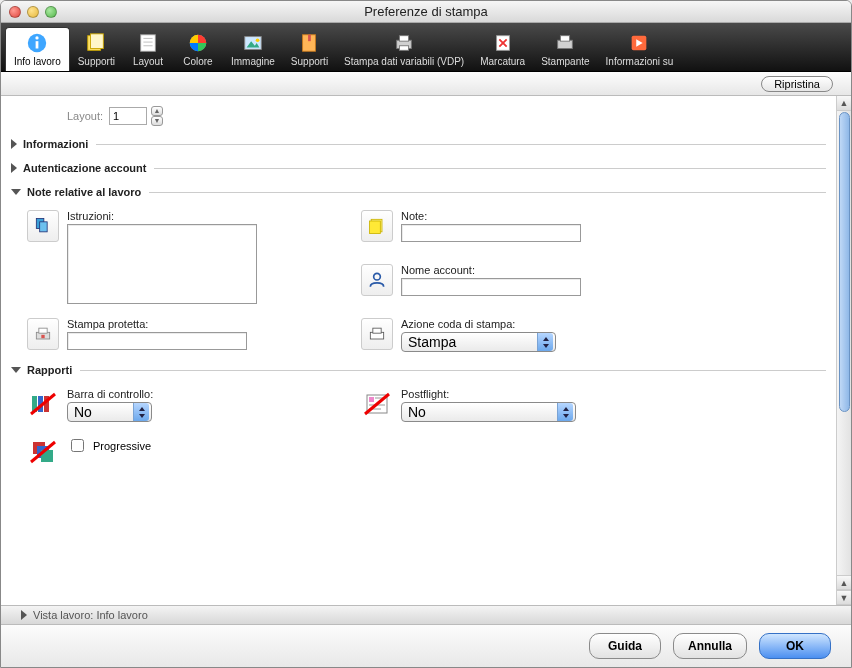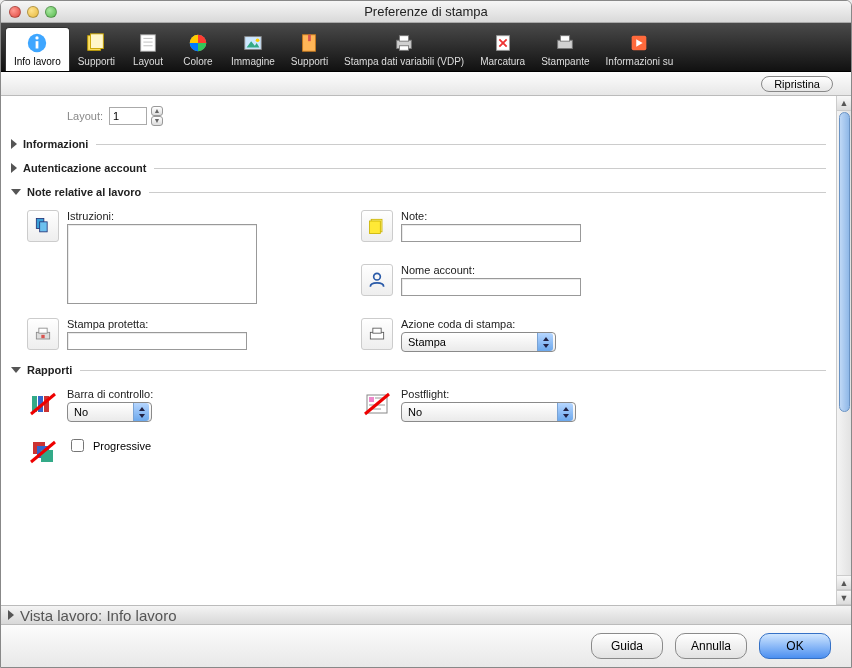--- a/index.html
+++ b/index.html
@@ -235,21 +235,21 @@
     resize: none;
   }
   .aqua-select {
     display: inline-flex;
     align-items: center;
     justify-content: space-between;
     border: 1px solid #8a8a8a;
     border-radius: 4px;
     background: linear-gradient(#fff,#eaeaea);
     height: 20px;
-    font-size: 11px;
+    font-size: 14px;
     padding: 0 2px 0 6px;
   }
   .aqua-select .cap {
     width: 16px;
     height: 18px;
     background: linear-gradient(#b6d6ff,#6ca8ec);
     border-left: 1px solid #7aa3d4;
     border-radius: 0 3px 3px 0;
     display:flex;align-items:center;justify-content:center;
   }
@@ -277,22 +277,22 @@
   .checkbox-row input[type=checkbox] {
     width: 13px; height: 13px;
   }
   .view-bar {
     height: 20px;
     background: linear-gradient(#f4f4f4,#d8d8d8);
     border-top: 1px solid #bbb;
     border-bottom: 1px solid #bbb;
     display:flex; align-items:center;
     color:#555;
-    font-size: 15px;
-    padding-left: 3px;
+    font-size: 11px;
+    padding-left: 16px;
   }
   .view-bar .tri { margin-right: 6px; }
   .button-bar {
     height: 42px;
     background: linear-gradient(#fcfcfc,#e8e8e8);
     display: flex;
     justify-content: flex-end;
     align-items: center;
     gap: 12px;
     padding-right: 20px;
@@ -300,20 +300,21 @@
   .mac-btn {
     min-width: 72px;
     height: 21px;
     border-radius: 10px;
     border: 1px solid #8a8a8a;
     background: linear-gradient(#ffffff,#e2e2e2);
     font-size: 12px;
     display:flex;align-items:center;justify-content:center;
     padding: 12px 14px;
     cursor: default;
+    font-weight: bold;
   }
   .mac-btn.primary {
     background: linear-gradient(#cfe6ff,#4b8ff0);
     border-color: #3571c6;
     color: #000;
   }
 </style>
 </head>
 <body>
 

